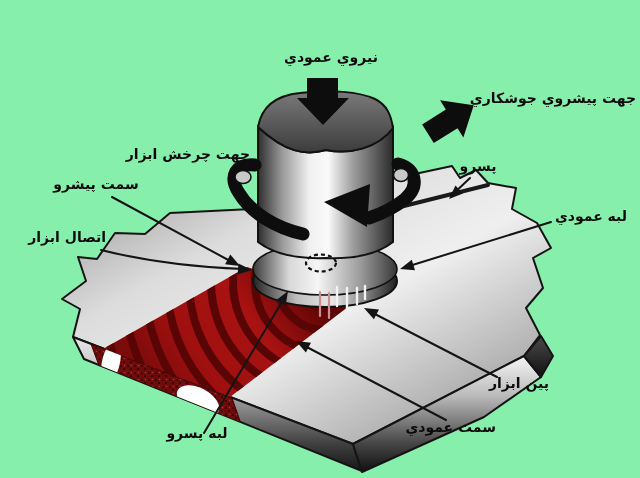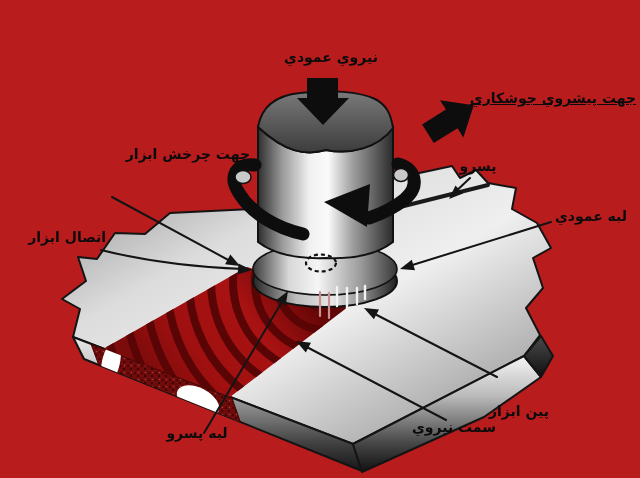--- a/index.html
+++ b/index.html
@@ -1,17 +1,17 @@
 <!DOCTYPE html>
 <html style="--annotation: #141414; --arrow-black: #0d0d0d; --weld-red: #a81212; --weld-ripple: #5a0505; --nugget-red: #700b0b; --metal-light: #efefef; --metal-dark: #1a1a1a; --background: #ffffff;"><head>
 <meta charset="utf-8">
 <style>
   html,body{margin:0;padding:0;background:#ffffff;}
   .stage{
-    position:relative;width:640px;height:478px;background:#b91c1c;overflow:hidden;
+    position:relative;width:640px;height:478px;background:#86efac;overflow:hidden;
     font-family:"DejaVu Sans",sans-serif;
   }
   .stage svg{position:absolute;left:0;top:0;}
   .lbl{
     position:absolute;direction:rtl;text-align:center;
     font-size:14px;font-weight:bold;color:#0b0b0b;line-height:1.15;
     white-space:nowrap;
   }
 </style>
 </head>
@@ -184,30 +184,31 @@
     </g>
     <g>
       <line x1="204" y1="433" x2="286" y2="295"></line>
       <path d="M0,0 L-14,5.5 L-14,-5.5 Z" stroke="none" transform="translate(288,291) rotate(-59.3)"></path>
     </g>
   </g>
 </svg>
 
 <div class="lbl" style="left:275px;top:49px;width:112px;">نيروي عمودي</div>
 
-<div class="lbl" style="left:468px;top:90px;width:170px;text-decoration:underline;">جهت پيشروي جوشكاري</div>
+<div class="lbl" style="left:468px;top:90px;width:170px;">جهت پيشروي جوشكاري</div>
 
 <div class="lbl" style="left:138px;top:146px;width:112px;">جهت چرخش ابزار</div>
 
+<div class="lbl" style="left:53px;top:176px;width:86px;">سمت پيشرو</div>
 
 <div class="lbl" style="left:34px;top:229px;width:72px;">اتصال ابزار</div>
 
 <div class="lbl" style="left:450px;top:158px;width:56px;">پسرو</div>
 
 <div class="lbl" style="left:548px;top:208px;width:86px;">لبه عمودي</div>
 
-<div class="lbl" style="left:487px;top:375px;width:64px;margin-top:28px;">پين ابزار</div>
-
-<div class="lbl" style="left:414px;top:419px;width:82px;">سمت نيروي</div>
+<div class="lbl" style="left:487px;top:375px;width:64px;">پين ابزار</div>
+
+<div class="lbl" style="left:414px;top:419px;width:82px;">سمت عمودي</div>
 
 <div class="lbl" style="left:164px;top:425px;width:66px;">لبه پسرو</div>
 
 </div>
 
 </body></html>

